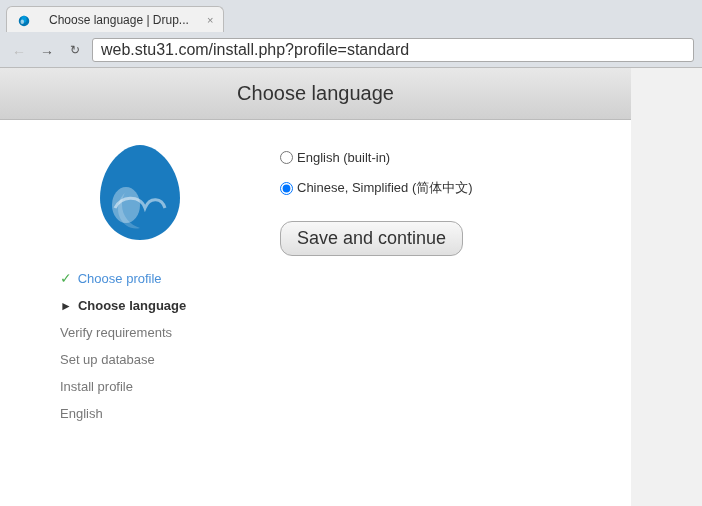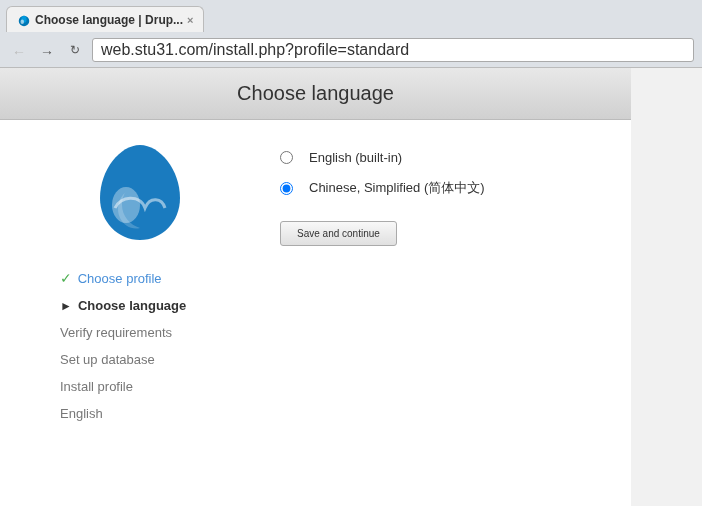--- a/index.html
+++ b/index.html
@@ -3,25 +3,25 @@
   <meta charset="utf-8">
   <style>
     * { margin: 0; padding: 0; box-sizing: border-box; }
     body { font-family: Arial, sans-serif; font-size: 13px; background: #f1f1f1; width: 702px; height: 506px; overflow: hidden; }
 
     
     .browser-chrome { width: 702px; background: #dde1e6; }
 
     .tab-bar { display: flex; align-items: flex-end; padding: 6px 0 0 6px; background: #dde1e6; height: 32px; }
     .tab {
-      display: flex; align-items: center; gap: 4px;
+      display: flex; align-items: center; gap: 18px;
       background: #f1f1f1; border-radius: 6px 6px 0 0;
       padding: 4px 10px; font-size: 12px; color: #333;
       min-width: 160px; height: 26px;
-      border: 1px solid #bbb; border-bottom: none; font-weight: bold;
+      border: 1px solid #bbb; border-bottom: none;
     }
     .tab-favicon { width: 14px; height: 14px; }
     .tab-close { margin-left: auto; color: #888; font-size: 11px; cursor: pointer; }
 
     .nav-bar {
       display: flex; align-items: center; gap: 6px;
       padding: 4px 8px; background: #dde1e6;
       border-bottom: 1px solid #bbb;
       height: 36px;
     }
@@ -72,27 +72,27 @@
     }
     .steps-list li.completed { color: #4a90d9; }
     .steps-list li.active { font-weight: bold; color: #333; }
     .step-check { color: #4caf50; font-size: 14px; }
     .step-arrow { color: #333; font-size: 12px; }
 
     
     .right-panel { flex: 1; padding-top: 10px; }
 
     .radio-group { display: flex; flex-direction: column; gap: 14px; margin-bottom: 24px; }
-    .radio-item { display: flex; align-items: center; gap: 16px; font-size: 13px; color: #333; }
+    .radio-item { display: flex; align-items: center; gap: 4px; font-size: 13px; color: #333; }
     .radio-item input[type="radio"] { cursor: pointer; }
 
     .save-btn {
       background: linear-gradient(to bottom, #f8f8f8, #e0e0e0);
-      border: 1px solid #aaa; border-radius: 3px;
-      padding: 6px 16px; font-size: 10px; color: #333;
+      border: 1px solid #aaa; border-radius: 12px;
+      padding: 6px 16px; font-size: 18px; color: #333;
       cursor: pointer; display: inline-block;
     }
   </style>
 </head>
 <body>
 
 <div class="browser-chrome">
 
   <div class="tab-bar">
     <div class="tab">

